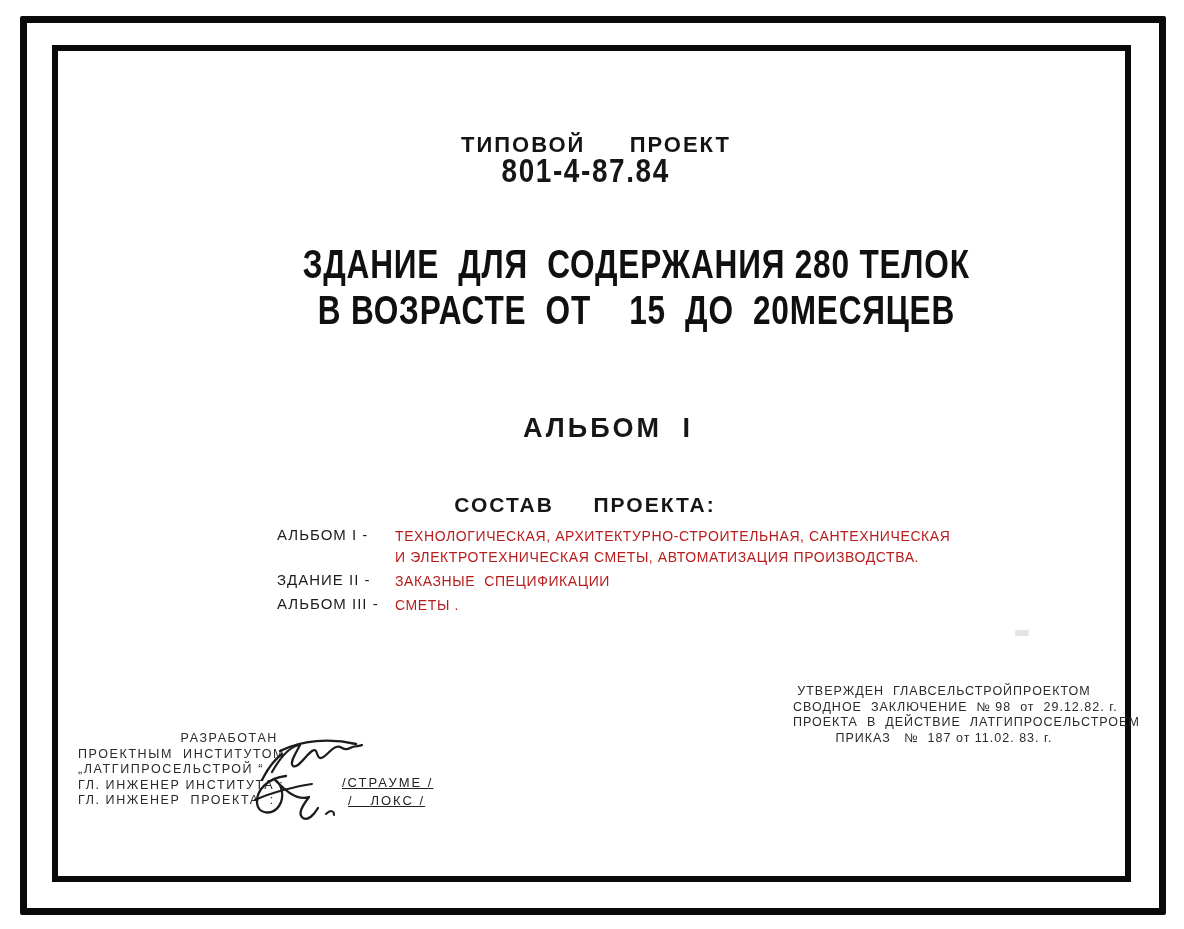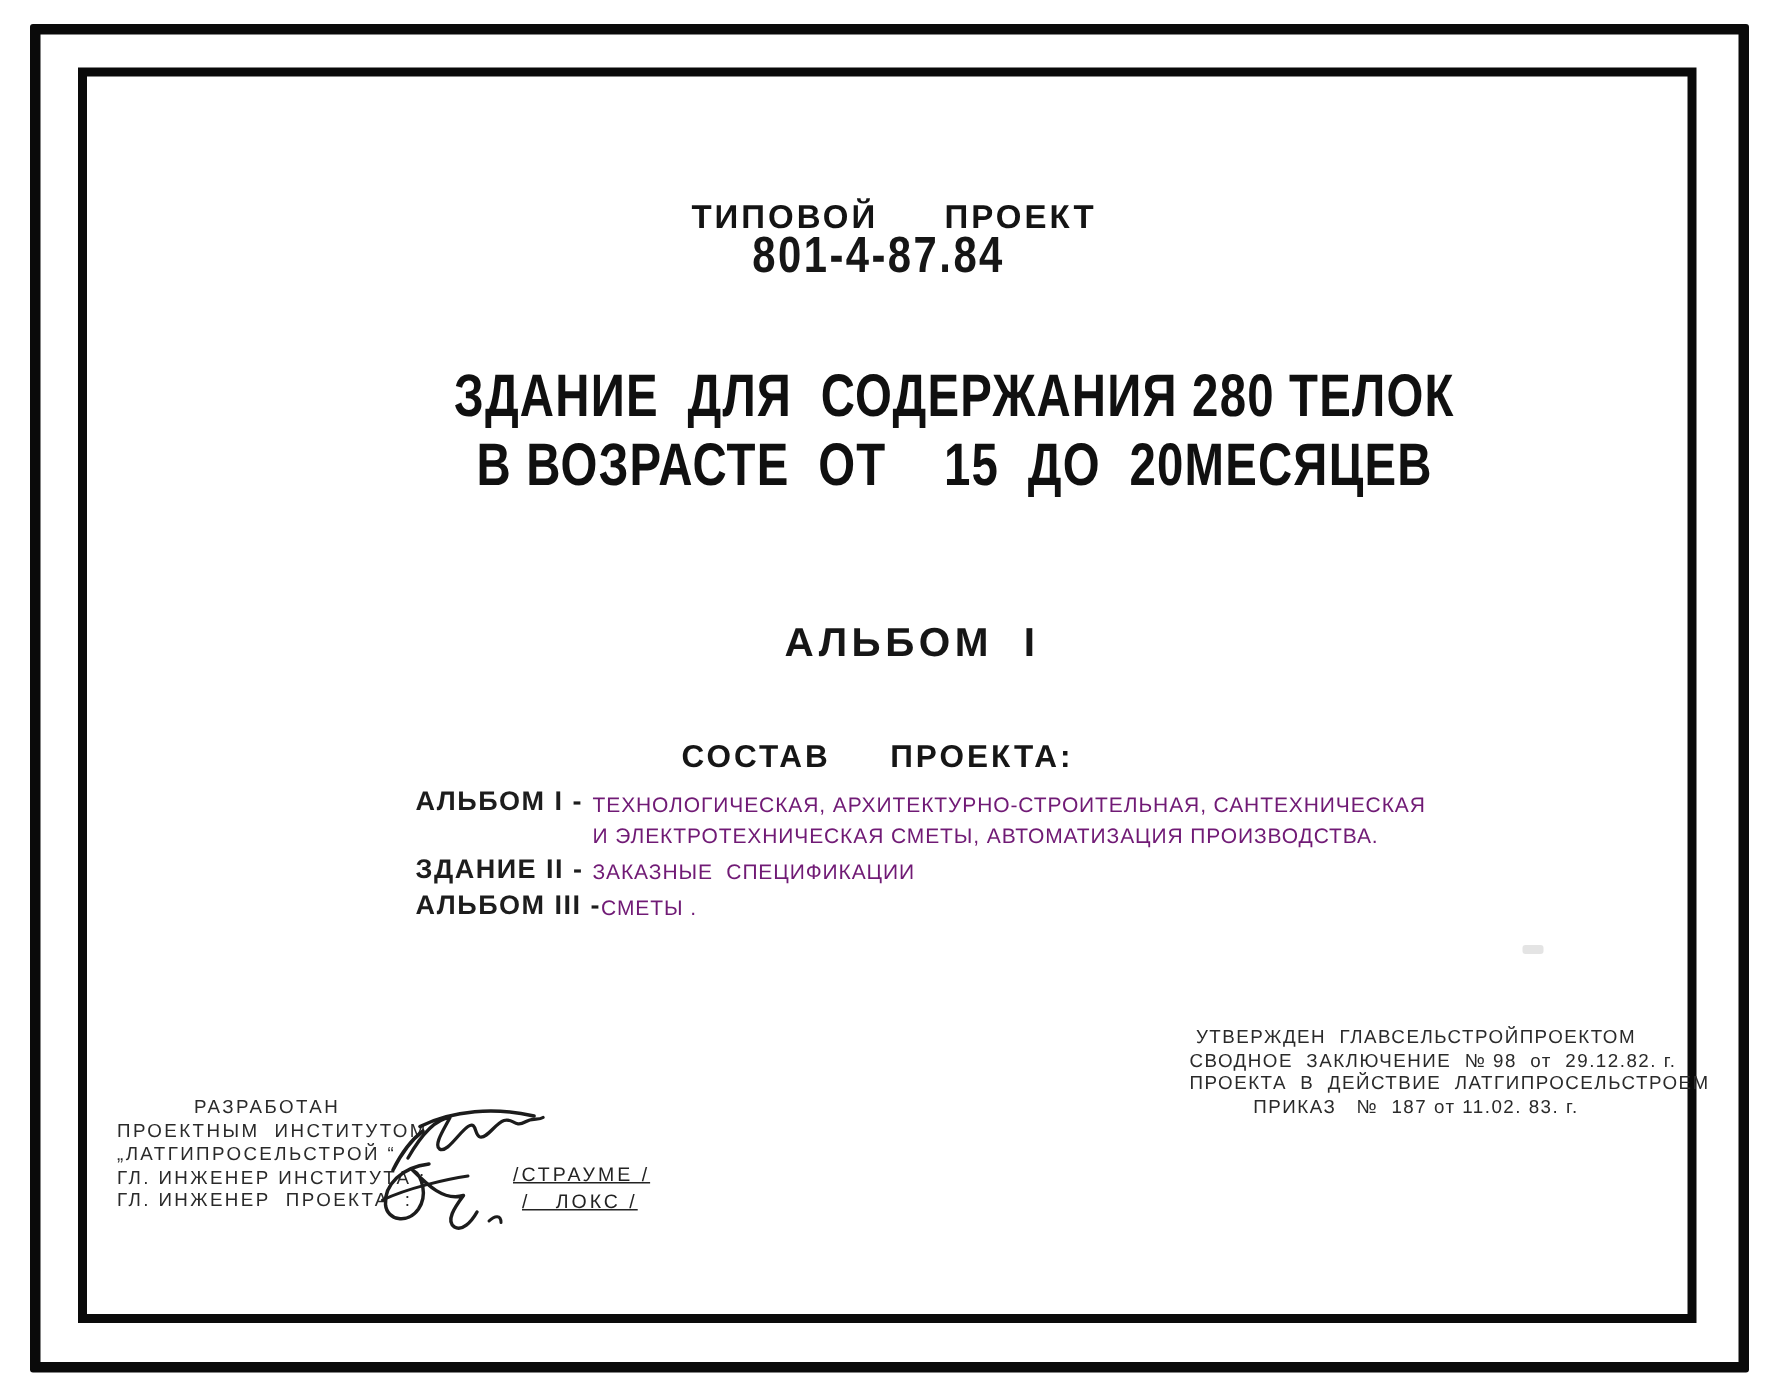--- a/index.html
+++ b/index.html
@@ -48,40 +48,40 @@
   }
 
   .toc-heading {
     left:47px; top:493px; width:1076px;
     font-size:21px; font-weight:bold; letter-spacing:2px; word-spacing:12px;
   }
 
   .toc { left:277px; top:524px; width:680px; color:#1d1d1d; }
   .toc-row { display:flex; align-items:flex-start; margin-bottom:1px; }
   .toc-label {
-    flex:0 0 118px; font-size:18px; font-weight:bold; letter-spacing:1px;
+    flex:0 0 118px; font-size:15px; font-weight:normal; letter-spacing:1px;
     white-space:pre; line-height:21px;
   }
   .toc-desc {
     font-size:14px; letter-spacing:0.6px; line-height:21px; padding-top:2px;
-    color:#701a75; white-space:pre;
+    color:#b91c1c; white-space:pre;
   }
 
   .approval {
     left:793px; top:684px; width:302px; text-align:center;
     font-size:12.5px; letter-spacing:1px; line-height:15.5px; color:#2a2a2a;
   }
   .approval div { white-space:pre; }
 
   .developer {
     left:78px; top:731px; width:200px;
     font-size:12.5px; letter-spacing:1.6px; line-height:15.5px; color:#2a2a2a;
   }
   .developer div { white-space:pre; }
-  .developer .first { text-align:center; }
+  .developer .first { text-align:right; }
 
   .sig-name {
     font-size:13px; letter-spacing:2px; color:#232323; white-space:pre;text-decoration:underline;
   }
   .sig-name-1 { left:342px; top:775px; }
   .sig-name-2 { left:348px; top:793px; }
 
   .sig-svg { position:absolute; overflow:visible; }
   .sig-svg path { fill:none; stroke:#1c1c1c; stroke-linecap:round; stroke-linejoin:round; }
 

